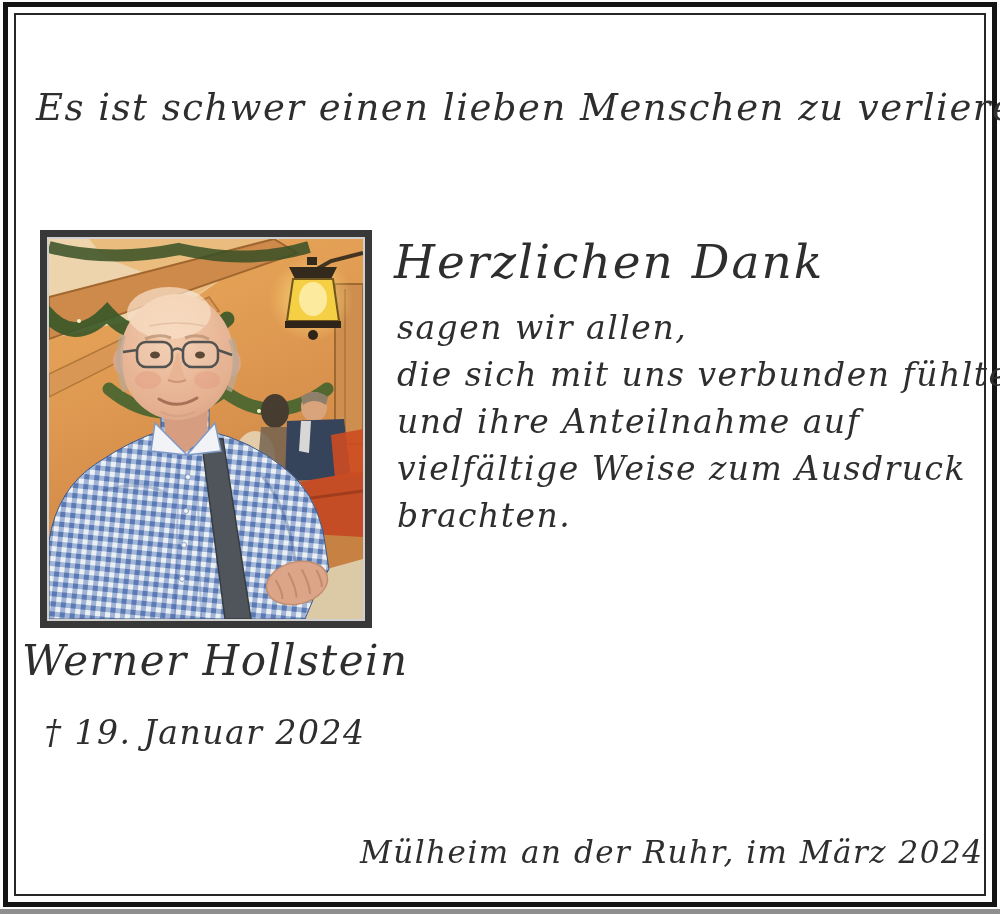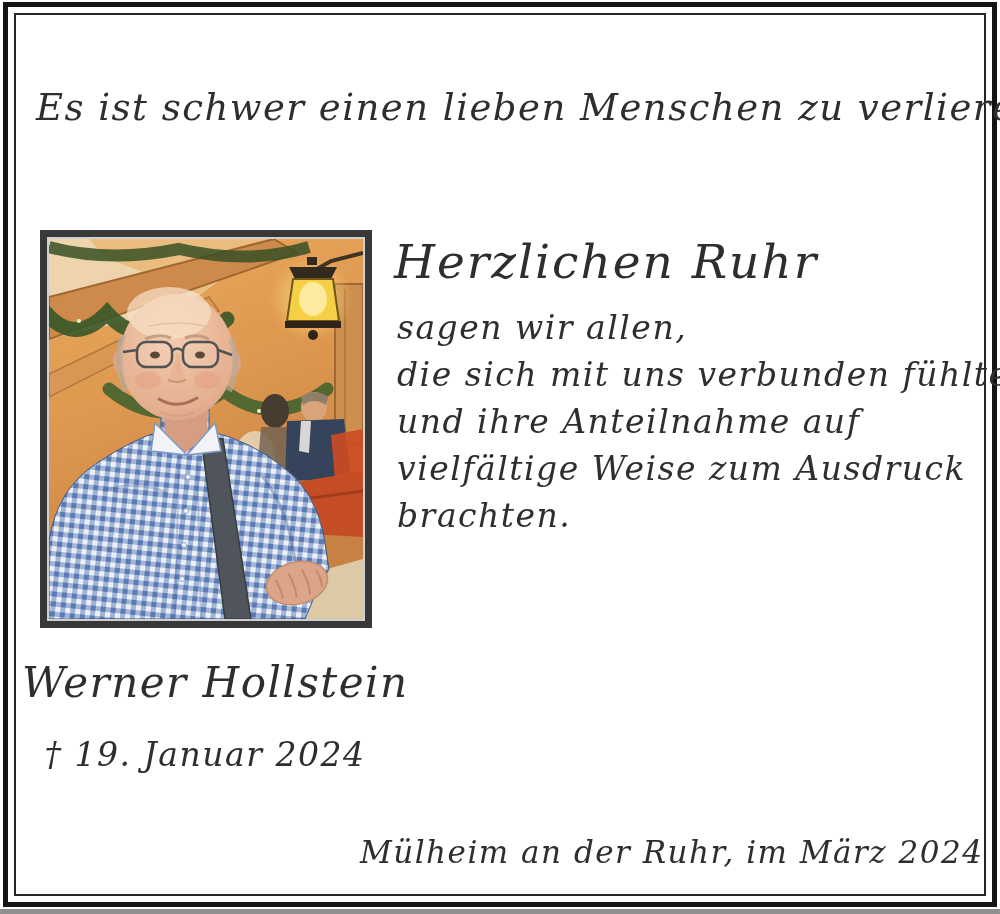--- a/index.html
+++ b/index.html
@@ -10,21 +10,21 @@
   
   .frame-outer{position:absolute;left:3px;top:2px;right:3px;bottom:7px;border:5px solid #141414;}
   .frame-inner{position:absolute;left:14px;top:13px;right:14px;bottom:18px;border:2px solid #262626;}
   .scan-edge{position:absolute;left:0;right:0;bottom:0;height:5px;background:#8f8f8f;}
 
   
   .script{font-style:italic;letter-spacing:1.5px;white-space:nowrap;}
   .intro{position:absolute;left:36px;top:86px;font-size:37px;}
   .headline{position:absolute;left:394px;top:234px;font-size:47px;letter-spacing:2px;}
   .message{position:absolute;left:397px;top:304px;font-size:33px;line-height:47px;}
-  .name-block{position:absolute;left:22px;top:658px;width:366px;text-align:center;}
+  .name-block{position:absolute;left:22px;top:636px;width:366px;text-align:center;}
   .deceased-name{font-size:42px;}
   .death-date{font-size:33px;margin-top:28px;}
   .families{position:absolute;left:530px;top:616px;font-size:37px;line-height:52px;}
   .closing{position:absolute;left:360px;top:834px;width:536px;text-align:center;font-size:31px;}
 
   
   .photo-frame{position:absolute;left:40px;top:230px;width:332px;height:398px;background:#383838;}
   .photo-inner{position:absolute;left:7px;top:7px;right:7px;bottom:7px;border:2px solid #cfcfcf;background:#d88a44;}
   .photo-inner svg{display:block;}
 </style>
@@ -150,21 +150,21 @@
       <g transform="rotate(-14 248 344)">
         <ellipse cx="248" cy="344" rx="31" ry="21" fill="#dca184" stroke="#c08a68" stroke-width="1.5"></ellipse>
         <path d="M228,336 Q232,350 230,356 M242,332 Q246,348 244,358 M256,332 Q260,348 258,358 M270,336 Q273,348 271,354" stroke="#b9815f" stroke-width="2" fill="none" opacity="0.8"></path>
       </g>
 
       <rect x="0" y="0" width="314" height="380" fill="#f4e4d0" opacity="0.05"></rect>
     </svg>
   </div>
 </div>
 
-<div class="headline script">Herzlichen Ruhr</div>
+<div class="headline script">Herzlichen Dank</div>
 
 <div class="message script">
   <div>sagen wir allen,</div>
   <div>die sich mit uns verbunden fühlten</div>
   <div>und ihre Anteilnahme auf</div>
   <div>vielfältige Weise zum Ausdruck</div>
   <div>brachten.</div>
 </div>
 
 <div class="name-block script">

